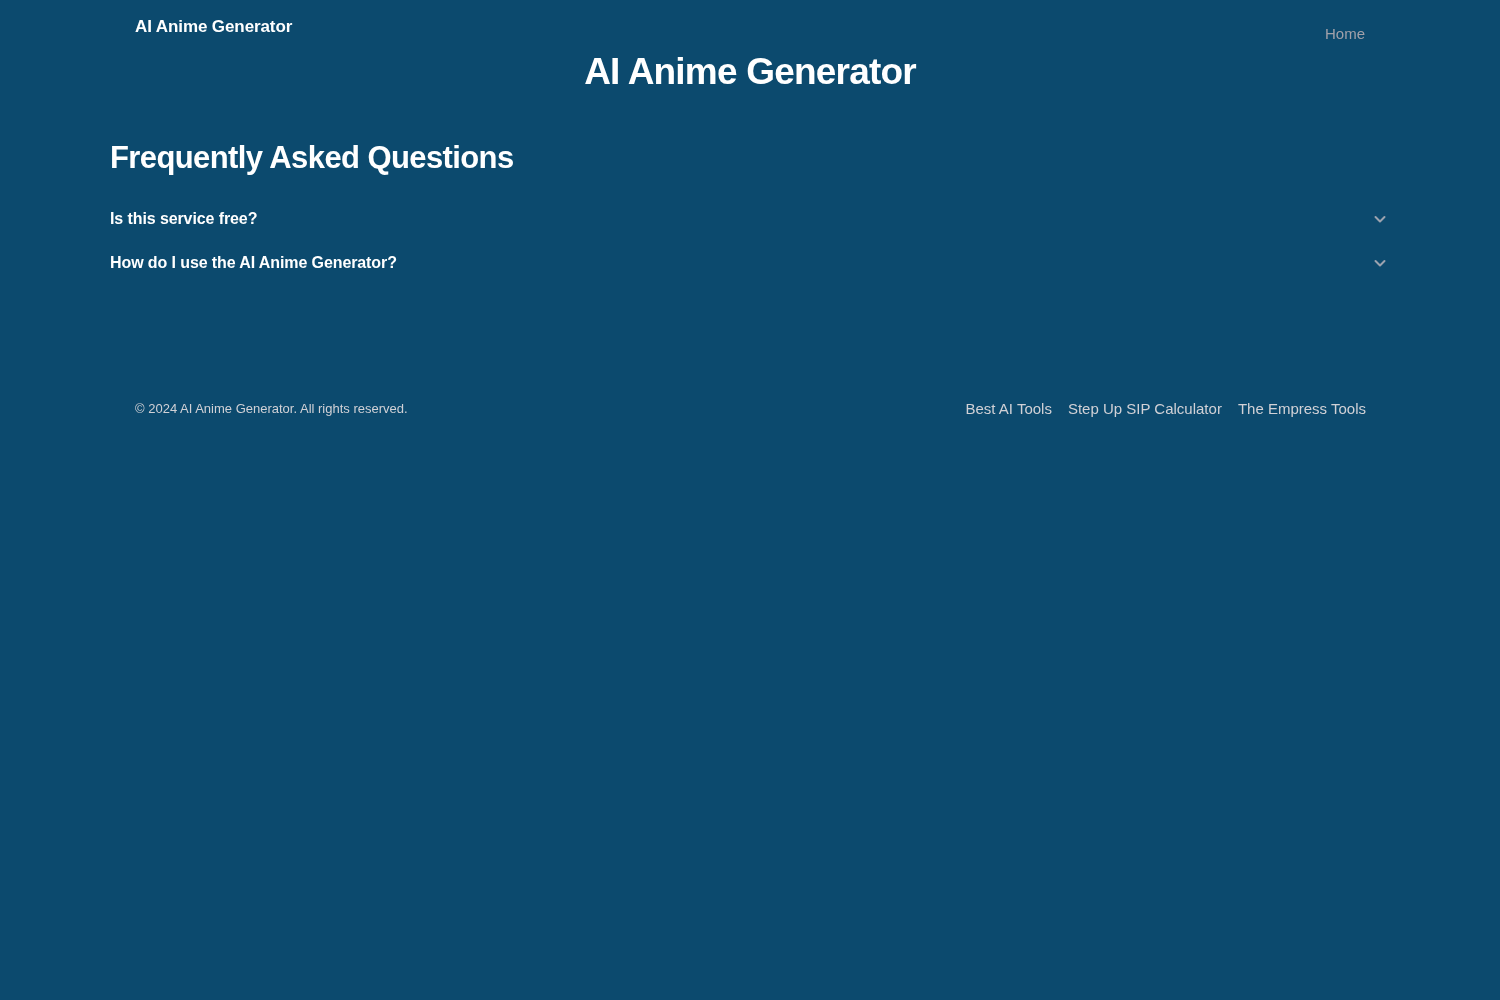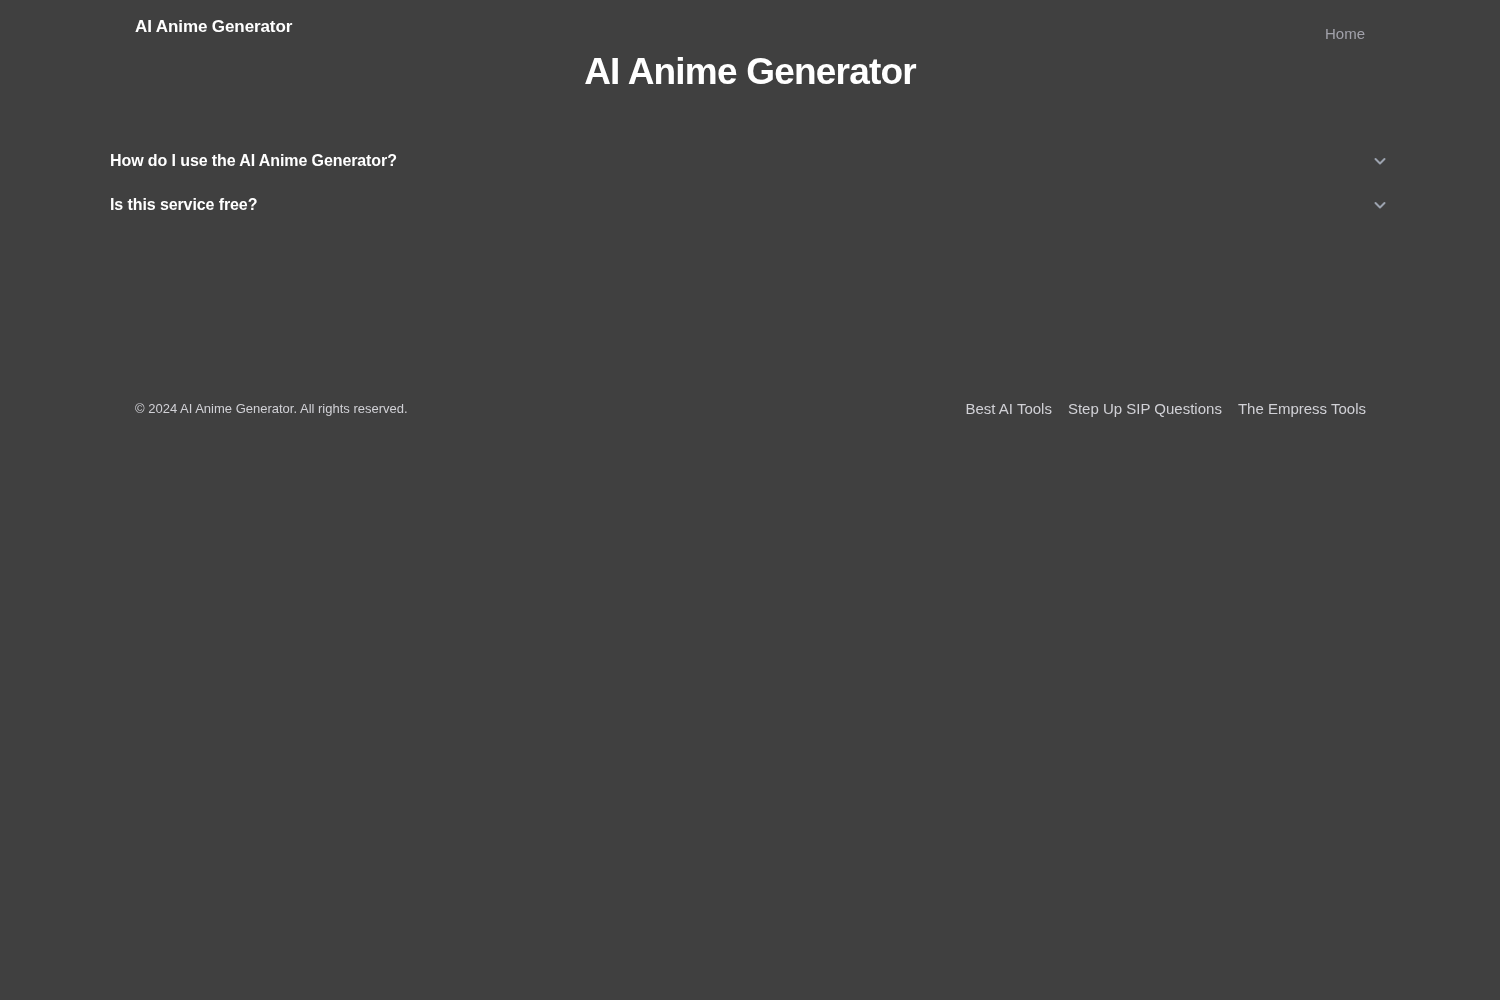--- a/index.html
+++ b/index.html
@@ -15,21 +15,21 @@
   body {
     font-family: "Liberation Sans", sans-serif;
     color: #ffffff;
     -webkit-font-smoothing: antialiased;
   }
 
   .page {
     position: relative;
     width: 1500px;
     height: 1000px;
-    background: #404040;
+    background: #0c4a6e;
   }
 
   
   .site-header {
     position: absolute;
     top: 0;
     left: 0;
     width: 1500px;
     height: 53px;
     display: flex;
@@ -188,47 +188,48 @@
     <nav class="main-nav">
       <a class="nav-link" href="#">Home</a>
     </nav>
   </header>
 
   <section class="hero">
     <h1 class="hero-title">AI Anime Generator</h1>
   </section>
 
   <section class="faq-section">
+    <h2 class="faq-heading">Frequently Asked Questions</h2>
 
     <div class="faq-list">
+
+      <button class="faq-item">
+        <span class="faq-question">Is this service free?</span>
+        <span class="faq-chevron">
+          <svg viewBox="0 0 20 20" width="20" height="20" aria-hidden="true">
+            <polyline points="5.5,8 10,12.5 14.5,8"></polyline>
+          </svg>
+        </span>
+      </button>
 
       <button class="faq-item">
         <span class="faq-question">How do I use the AI Anime Generator?</span>
         <span class="faq-chevron">
           <svg viewBox="0 0 20 20" width="20" height="20" aria-hidden="true">
             <polyline points="5.5,8 10,12.5 14.5,8"></polyline>
           </svg>
         </span>
       </button>
 
-      <button class="faq-item">
-        <span class="faq-question">Is this service free?</span>
-        <span class="faq-chevron">
-          <svg viewBox="0 0 20 20" width="20" height="20" aria-hidden="true">
-            <polyline points="5.5,8 10,12.5 14.5,8"></polyline>
-          </svg>
-        </span>
-      </button>
-
 
     </div>
   </section>
 
   <footer class="site-footer">
     <span class="copyright">© 2024 AI Anime Generator. All rights reserved.</span>
     <nav class="footer-links">
       <a class="footer-link" href="#">Best AI Tools</a>
-      <a class="footer-link" href="#">Step Up SIP Questions</a>
+      <a class="footer-link" href="#">Step Up SIP Calculator</a>
       <a class="footer-link" href="#">The Empress Tools</a>
     </nav>
   </footer>
 
 </div>
 
 </body></html>

